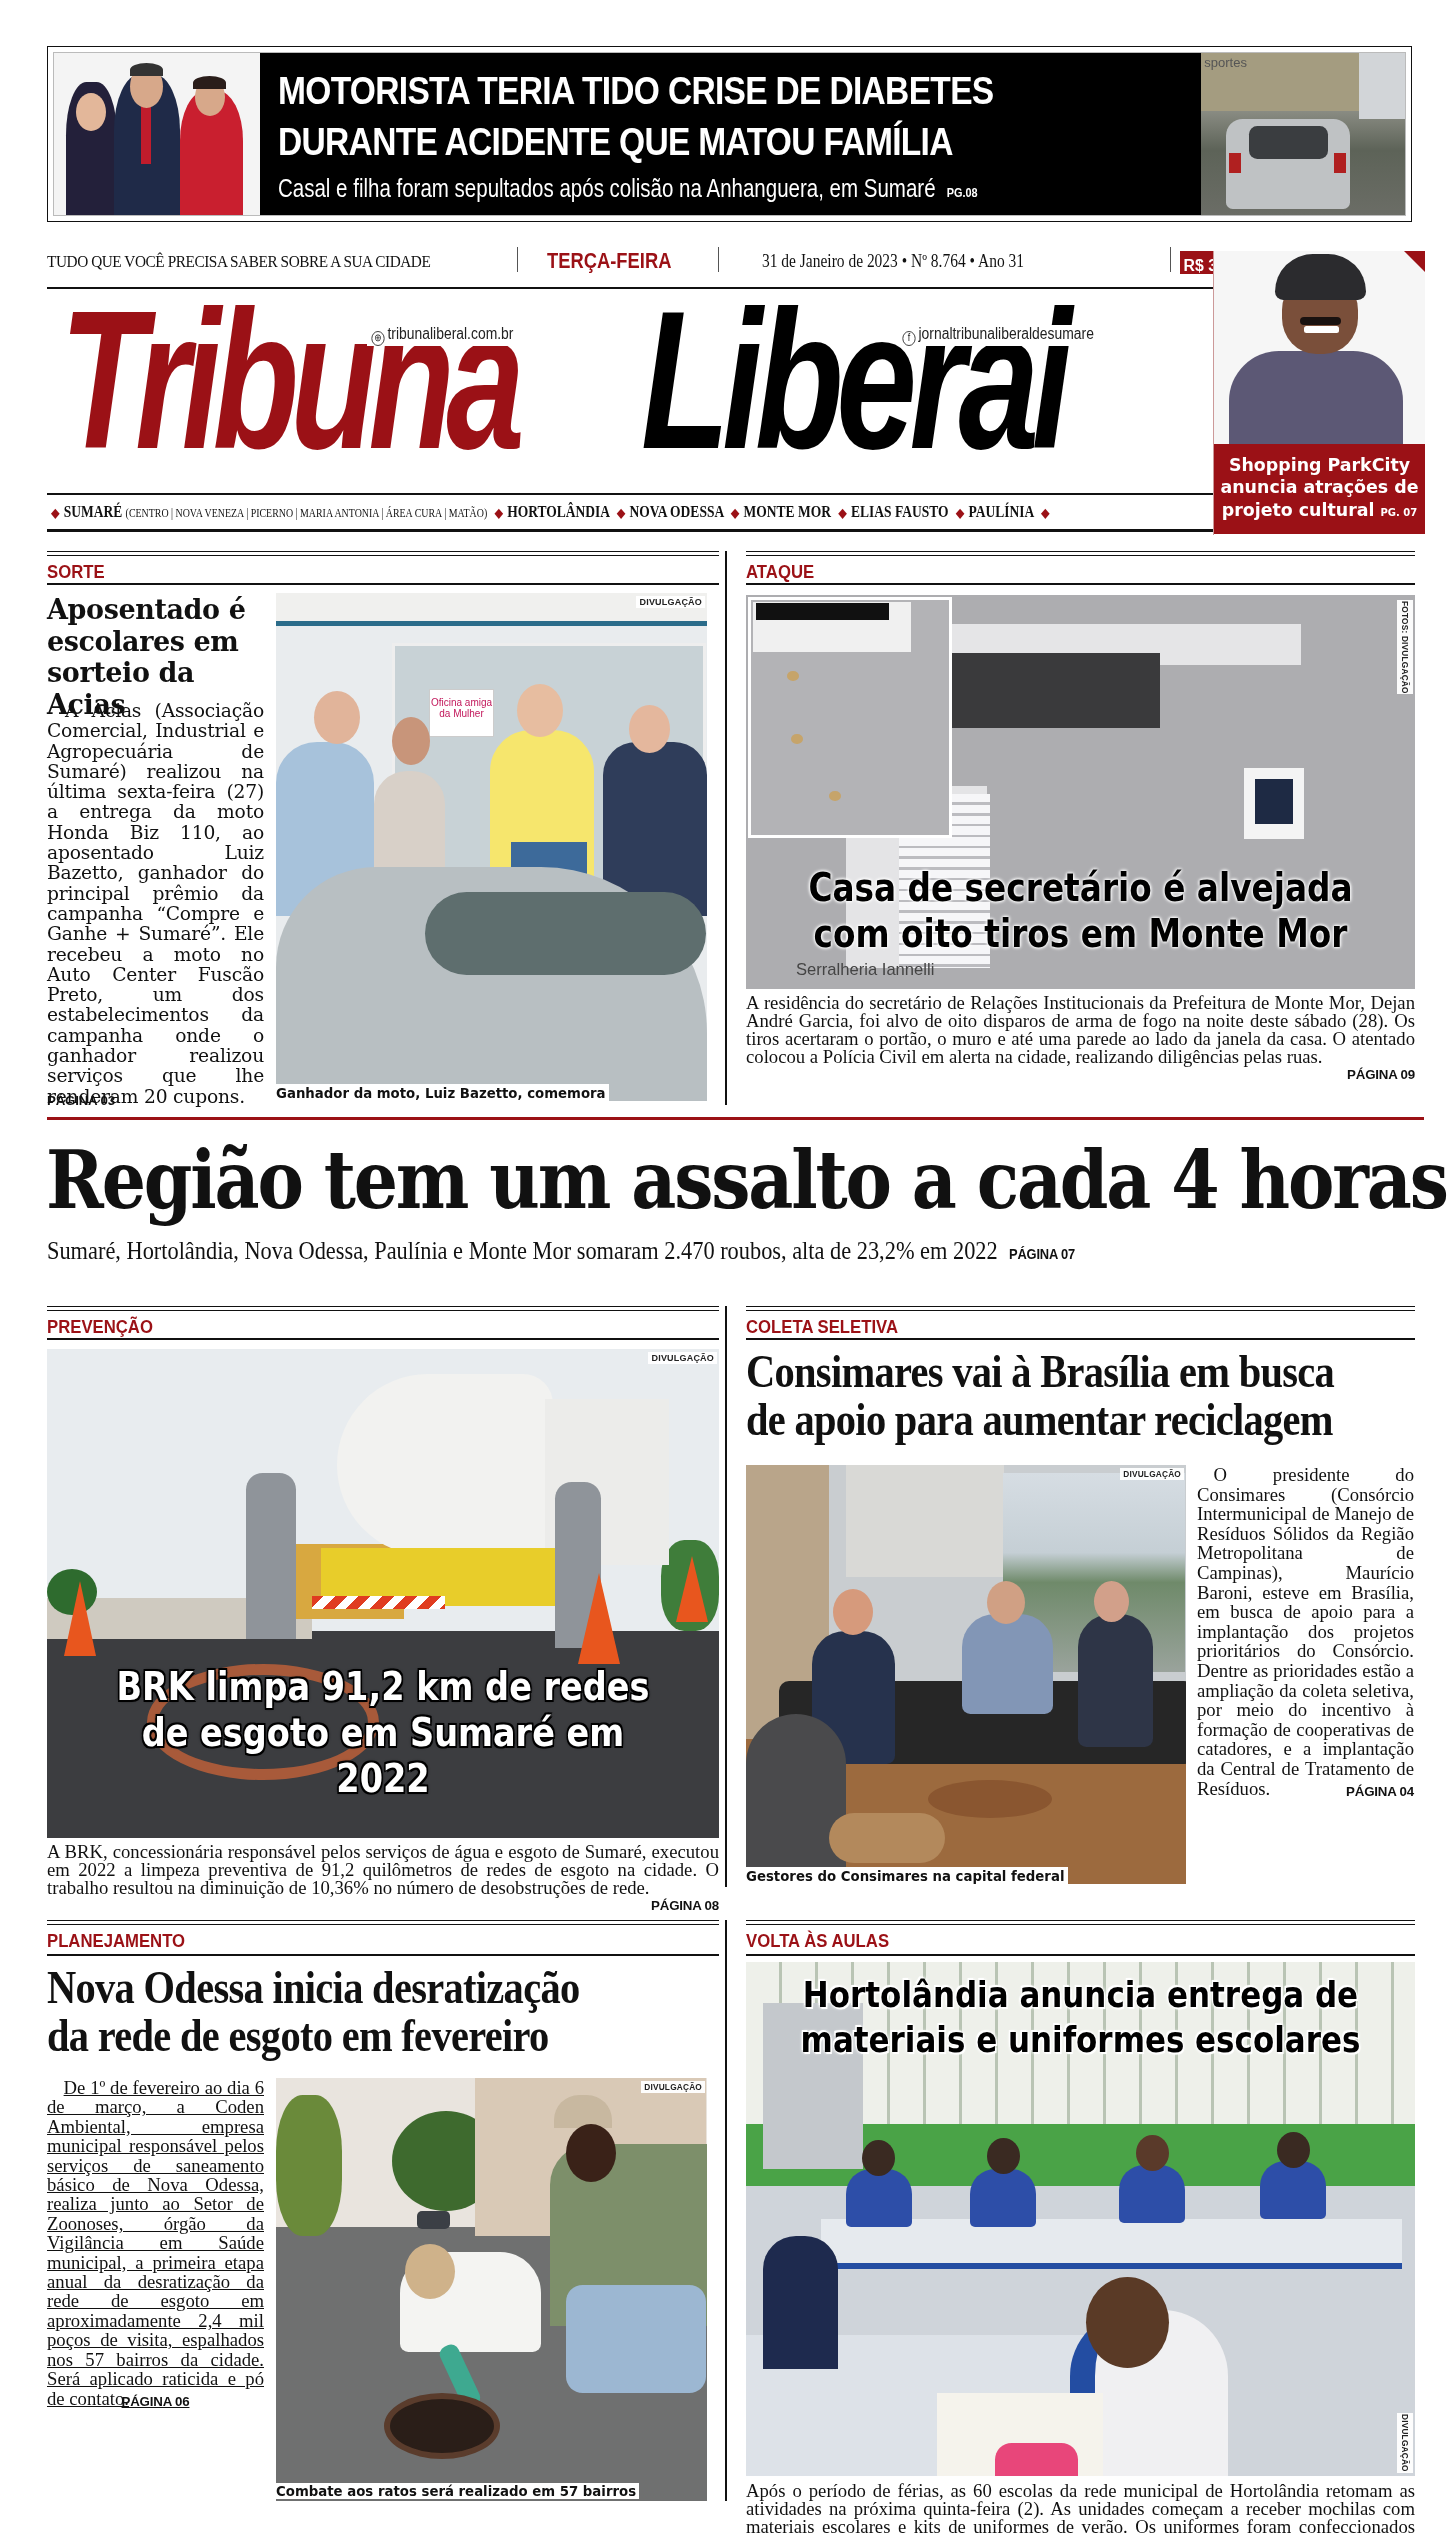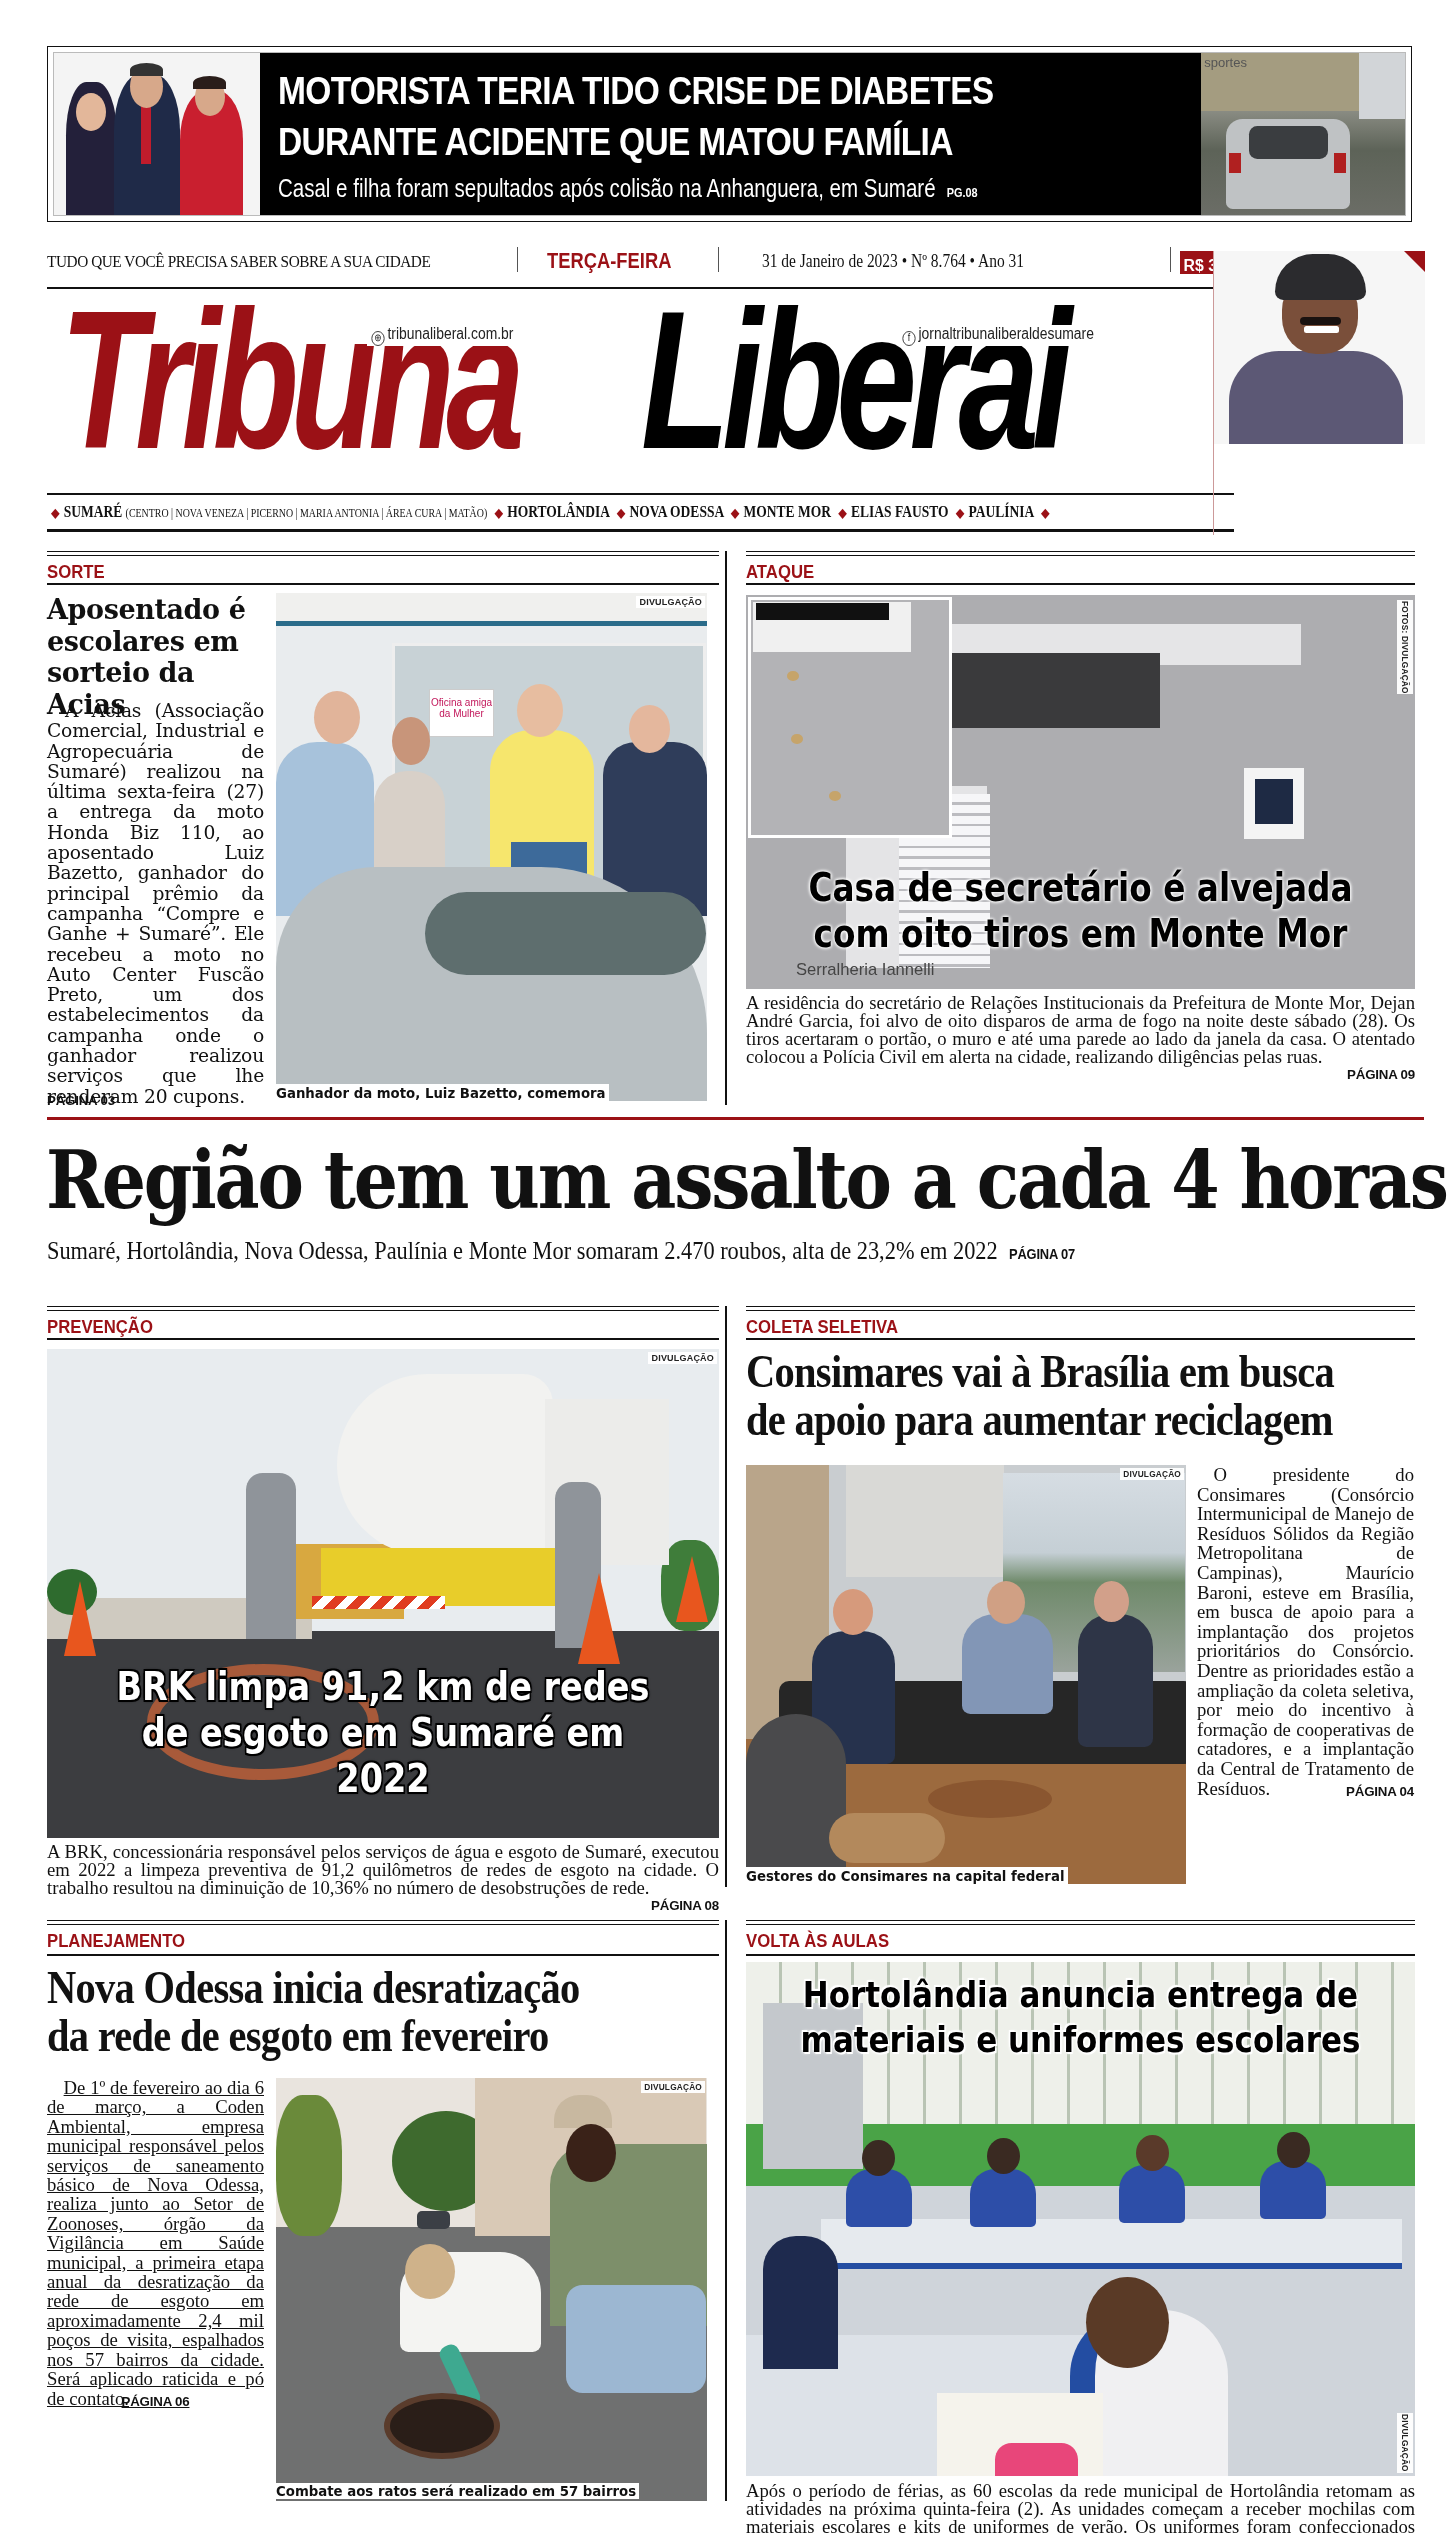--- a/index.html
+++ b/index.html
@@ -160,20 +160,25 @@
 
 <div id="promo" class="abs">
   <div id="promo-photo">
     <div style="position:absolute;left:15px;top:100px;width:174px;height:100px;background:#5c5875;border-radius:50px 50px 0 0;"></div>
     <div style="position:absolute;left:68px;top:23px;width:76px;height:80px;background:#7a4f3a;border-radius:45%;"></div>
     <div style="position:absolute;left:61px;top:3.3px;width:91px;height:46px;background:#2b2b2e;border-radius:46px 46px 10px 10px;"></div>
     <div style="position:absolute;left:86px;top:66px;width:41px;height:8.3px;background:#1a1210;border-radius:4.1px;"></div>
     <div style="position:absolute;left:90px;top:75px;width:35px;height:6.6px;background:#fff;border-radius:2.5px;"></div>
     <div id="promo-corner"></div>
   </div>
+  <div id="promo-box">
+    <div>Shopping ParkCity</div>
+    <div>anuncia atrações de</div>
+    <div><span>projeto cultural</span> <span class="pg">PG. 07</span></div>
+  </div>
 </div>
 
 <div class="sec-rule" style="left:47px;top:551px;width:672px;"></div>
 <div class="sec-label" style="left:47px;top:561px;">SORTE</div>
 <div class="sec-under" style="left:47px;top:583px;width:672px;"></div>
 
 <div class="col-divider" style="left:725px;top:551px;height:554px;"></div>
 
 <div id="sorte-hl" class="abs">Aposentado é escolares em sorteio da Acias</div>
 <div id="sorte-body" class="abs">

